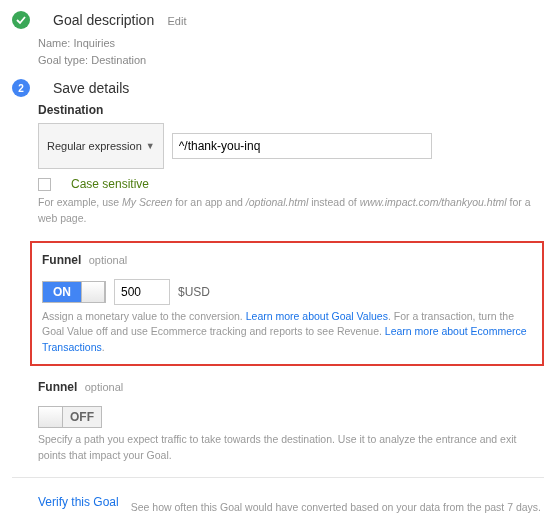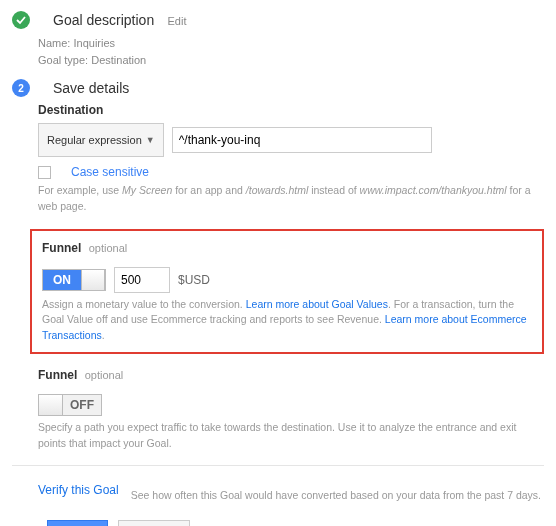--- a/index.html
+++ b/index.html
@@ -22,30 +22,30 @@
   .check-bg { background: #3aa757; }
   .num-bg { background: #4285f4; }
   .step-title { font-size: 14px; color: #333; font-weight: 400; }
   .edit-link { font-size: 11px; color: #888; margin-left: 10px; cursor: pointer; }
   .sub-meta { margin-left: 26px; color: #888; font-size: 11px; line-height: 1.5; margin-bottom: 10px; }
   .section { margin-left: 26px; margin-bottom: 14px; }
   .label-strong { font-weight: bold; font-size: 12px; color: #333; margin-bottom: 6px; display: inline-block; }
   .optional { color: #999; font-size: 11px; margin-left: 4px; font-weight: normal; }
   .row { display: flex; align-items: center; gap: 8px; margin-bottom: 4px; flex-wrap: wrap;}
   .dropdown {
-    border: 1px solid #ccc; background: #f5f5f5; padding: 10px 8px;
+    border: 1px solid #ccc; background: #f5f5f5; padding: 16px 8px;
     font-size: 11px; display: flex; align-items: center; gap: 4px; cursor: pointer;
   }
   .dropdown .caret { font-size: 9px; color: #666; }
   .text-input {
     border: 1px solid #ccc; padding: 4px 6px; font-size: 12px; height: 26px;
   }
   .text-input.wide { width: 260px; }
   .text-input.small { width: 56px; }
-  .checkbox-wrap { display: flex; align-items: center; gap: 20px; font-size: 12px; color: #3b82f6; }
+  .checkbox-wrap { display: flex; align-items: center; gap: 20px; font-size: 12px; color: #4d7c0f; }
   .checkbox { width: 13px; height: 13px; border: 1px solid #bbb; background: #fff; }
   .help-text { font-size: 10.5px; color: #999; line-height: 1.5; margin-top: 4px; }
   .help-text i { font-style: italic; }
   .link { color: #1a73e8; cursor: pointer; }
   .highlight-box { border: 2.5px solid #e03c31; padding: 10px 10px 8px 10px; margin-left: 18px; margin-bottom: 14px; }
   .toggle {
     width: 64px; height: 22px; border: 1px solid #bbb; display: flex; align-items: stretch;
     font-size: 12px; font-weight: bold; cursor: pointer; background:#bef264;
   }
   .toggle .on-seg { flex:1; display:flex; align-items:center; justify-content:center; }
@@ -98,21 +98,21 @@
       <span>Regular expression</span>
       <span class="caret">▼</span>
     </div>
     <input class="text-input wide" value="^/thank-you-inq" style="">
     <div class="checkbox-wrap">
       <div class="checkbox"></div>
       <span>Case sensitive</span>
     </div>
   </div>
   <div class="help-text">
-    <span>For example, use </span><i>My Screen</i><span> for an app and </span><i>/towards.html</i><span> instead of </span><i>www.impact.com/thankyou.html</i><span> for a web page.</span>
+    <span>For example, use </span><i>My Screen</i><span> for an app and </span><i>/optional.html</i><span> instead of </span><i>www.impact.com/thankyou.html</i><span> for a web page.</span>
   </div>
 </div>
 
 <div class="highlight-box">
   <div style="margin-bottom:6px;">
     <span class="label-strong">Funnel</span>
     <span class="optional">optional</span>
   </div>
   <div class="row">
     <div class="toggle on">

